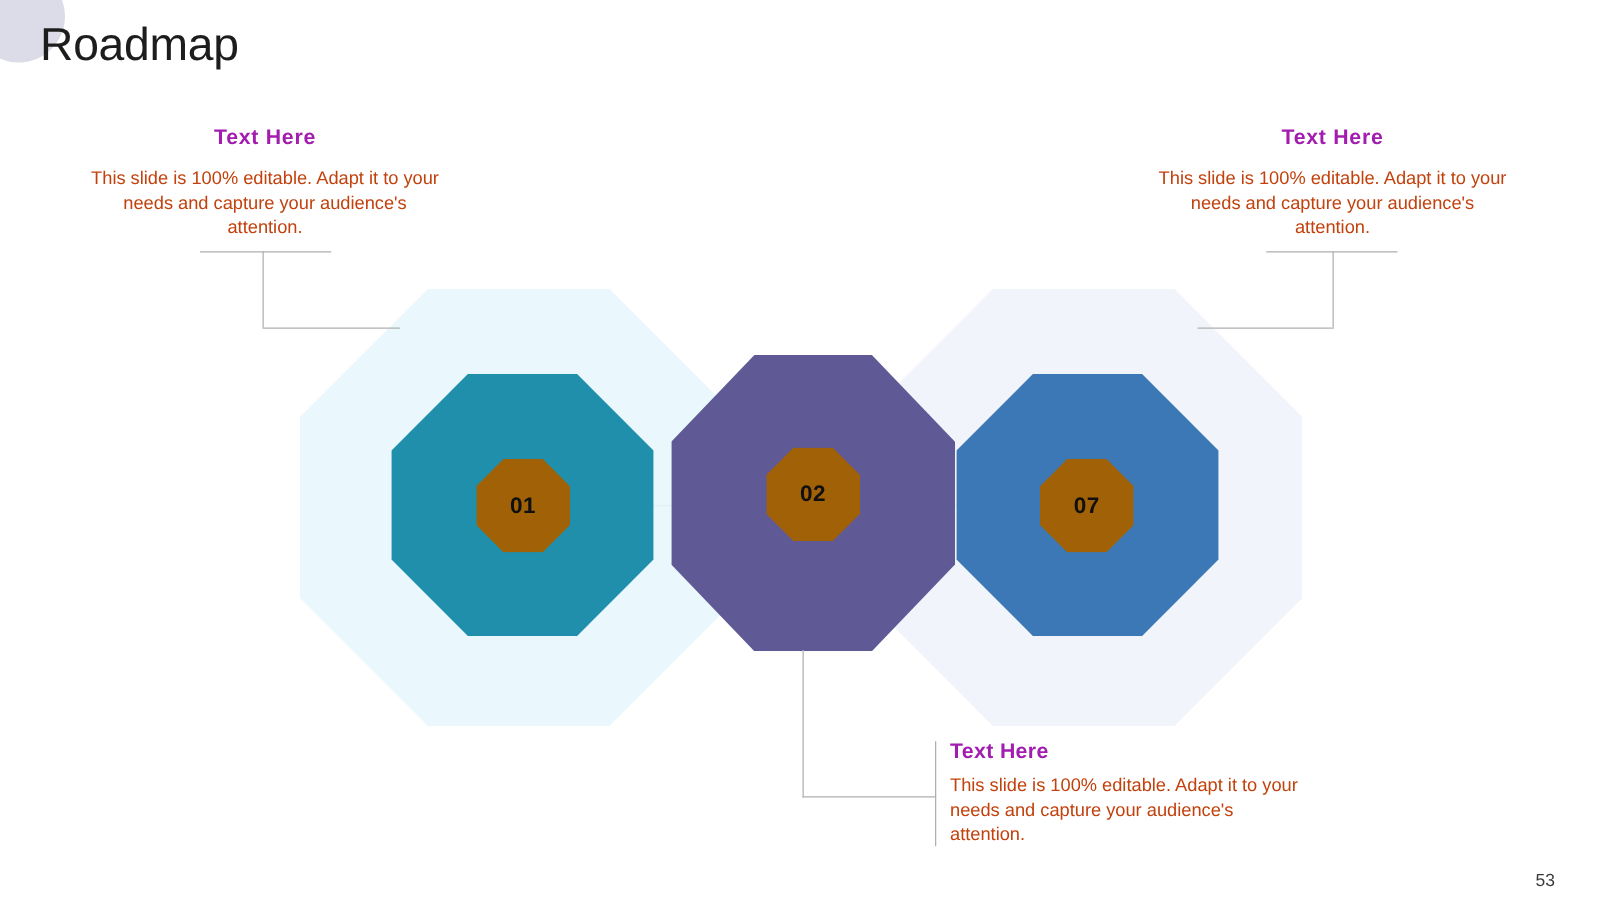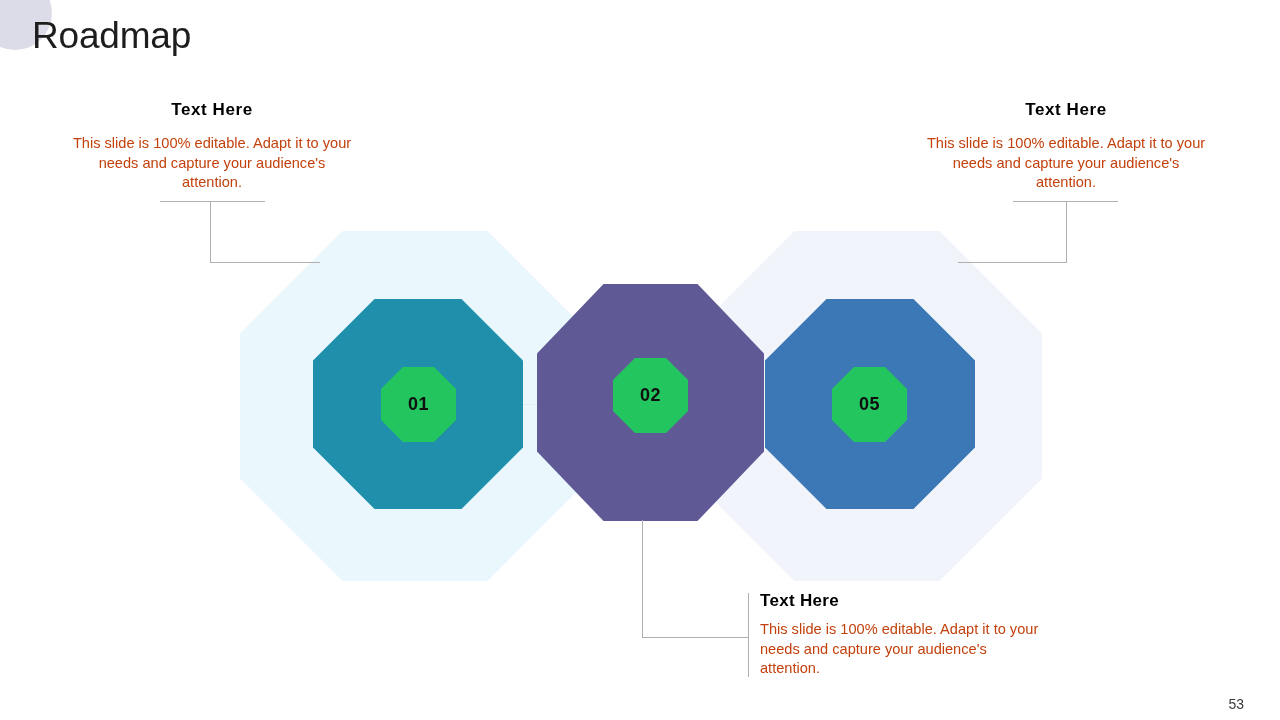--- a/index.html
+++ b/index.html
@@ -41,21 +41,21 @@
     white-space: nowrap;
   }
 
   
   .callout {
     position: absolute;
   }
   .callout .callout-title {
     font-size: 17px;
     font-weight: bold;
-    color: #000000;
+    color: #a21caf;
     letter-spacing: 0.6px;
     margin: 0 0 14px 0;
   }
   .callout .callout-body {
     font-size: 14.6px;
     color: #c2410c;
     line-height: 19.5px;
     margin: 0;
   }
   .callout.centered { text-align: center; }
@@ -107,21 +107,21 @@
   #oct-1 { left: 313px; top: 299px; width: 210px; height: 210px; }
   #oct-2 { left: 537px; top: 284px; width: 227px; height: 237px; }
   #oct-3 { left: 765px; top: 299px; width: 210px; height: 210px; }
 
   
   .badge {
     position: absolute;
     display: flex;
     align-items: center;
     justify-content: center;
-    background: #22c55e;
+    background: #a16207;
     clip-path: polygon(
       29.29% 0%, 70.71% 0%,
       100% 29.29%, 100% 70.71%,
       70.71% 100%, 29.29% 100%,
       0% 70.71%, 0% 29.29%
     );
     font-size: 18px;
     font-weight: bold;
     color: #101010;
     letter-spacing: 0.4px;
@@ -163,21 +163,21 @@
 
   <div id="rail-1" class="rail"></div>
   <div id="rail-2" class="rail"></div>
 
   <div id="oct-1" class="octagon" style="background: rgb(31, 143, 171);"></div>
   <div id="oct-2" class="octagon" style="background: rgb(95, 90, 150);"></div>
   <div id="oct-3" class="octagon" style="background: rgb(60, 120, 181);"></div>
 
   <div id="badge-1" class="badge">01</div>
   <div id="badge-2" class="badge">02</div>
-  <div id="badge-3" class="badge">05</div>
+  <div id="badge-3" class="badge">07</div>
 
   <div id="lc-top" class="line-h" style="background: rgb(176, 176, 176);"></div>
   <div id="lc-vert" class="line-v" style="background: rgb(176, 176, 176);"></div>
   <div id="lc-bot" class="line-h" style="background: rgb(176, 176, 176);"></div>
 
   <div id="rc-top" class="line-h" style="background: rgb(176, 176, 176);"></div>
   <div id="rc-vert" class="line-v" style="background: rgb(176, 176, 176);"></div>
   <div id="rc-bot" class="line-h" style="background: rgb(176, 176, 176);"></div>
 
   <div id="bc-vert" class="line-v" style="background: rgb(176, 176, 176);"></div>

